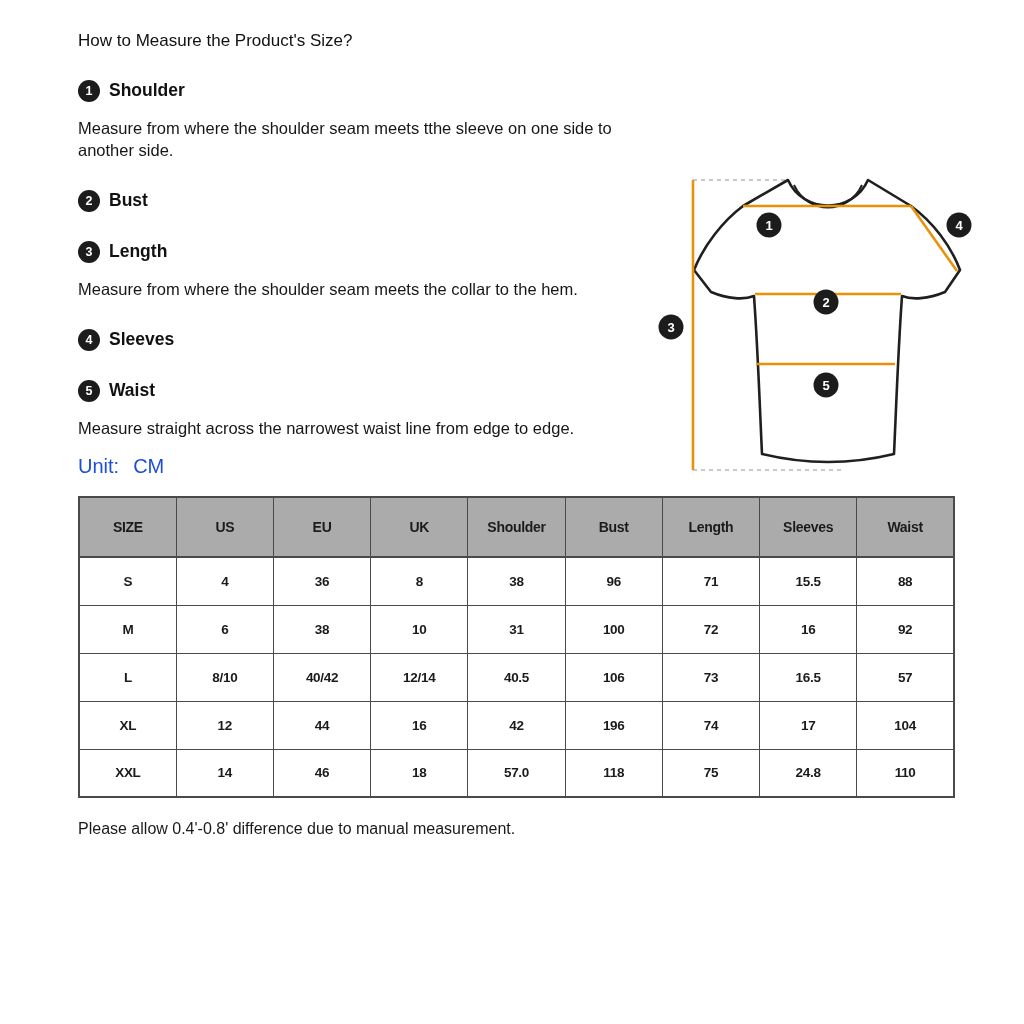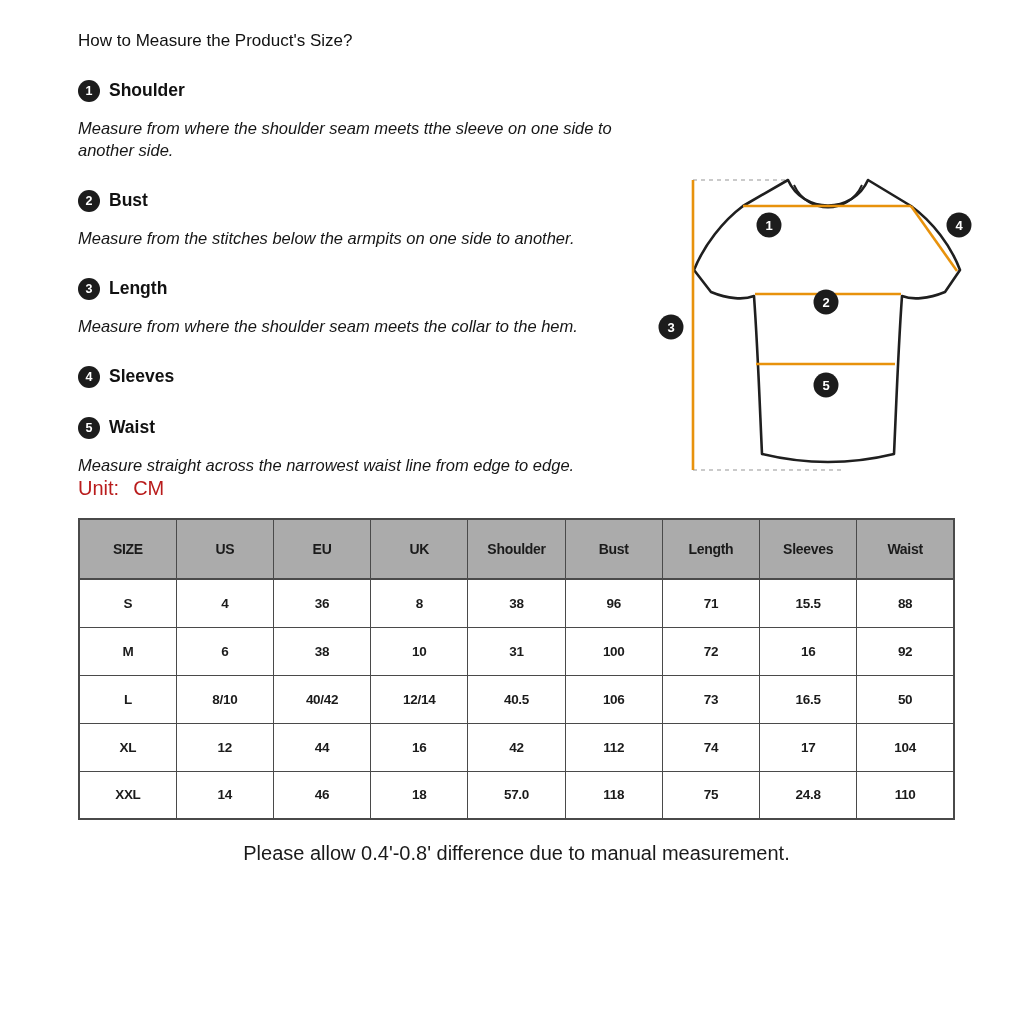--- a/index.html
+++ b/index.html
@@ -13,38 +13,38 @@
   .page-title { margin-top:31px; font-size:17px; line-height:20px; font-weight:400; color:#111; }
 
   .section { }
   .section-heading { display:flex; align-items:center; gap:9px; margin-top:28px; height:23px; }
   .badge {
     width:22px; height:22px; border-radius:50%; background:#1c1c1c; color:#fff;
     display:inline-flex; align-items:center; justify-content:center;
     font-size:12.5px; font-weight:700; flex:0 0 auto;
   }
   .section-label { font-size:17.5px; font-weight:600; color:#111; }
-  .section-desc { margin-top:15px; width:535px; font-size:16.5px; line-height:22px; color:#161616;font-style:italic; }
-
-  .unit-line { font-size:20px; line-height:24px; color:#b91c1c; }
+  .section-desc { margin-top:15px; width:535px; font-size:16.5px; line-height:22px; color:#161616; }
+
+  .unit-line { margin-top:15px; font-size:20px; line-height:24px; color:#1d4ed8; }
   .unit-line .unit-value { margin-left:14px; }
 
   table.size-table {
     margin-top:18px; width:877px; table-layout:fixed;
     border-collapse:collapse; border:2px solid #4a4a4a;
     text-align:center;
   }
   .size-table th, .size-table td {
     border:1px solid #4a4a4a;
     font-weight:700; letter-spacing:-0.3px; color:#1b1b1b;
   }
   .size-table th { height:60px; background:#ababab; font-size:14px; border-bottom:2px solid #4a4a4a; }
   .size-table td { height:48px; font-size:13.5px; background:#ffffff; }
 
-  .footer-note { margin-top:22px; width:877px; text-align:center; font-size:20px; color:#1a1a1a; }
+  .footer-note { margin-top:22px; width:877px; text-align:left; font-size:16px; color:#1a1a1a; }
 
   .diagram { position:absolute; left:648px; top:152px; width:344px; height:332px; }
   .shirt-outline { fill:#ffffff; stroke:#1f1f1f; stroke-width:2.6; stroke-linejoin:round; }
   .collar-seam  { fill:none; stroke:#1f1f1f; stroke-width:2; }
   .measure      { stroke:#e8920c; stroke-width:2.6; fill:none; }
   .dashed       { stroke:#b9b9b9; stroke-width:1.6; stroke-dasharray:4 4; fill:none; }
   .marker-dot   { fill:#1c1c1c; }
   .marker-num   { fill:#ffffff; font-family:"Liberation Sans", sans-serif; font-size:13px; font-weight:700; text-anchor:middle; }
 </style>
 </head>
@@ -62,21 +62,20 @@
         <span class="section-label">Shoulder</span>
       </div>
       <div class="section-desc">Measure from where the shoulder seam meets tthe sleeve on one side to another side.</div>
     </div>
 
     <div class="section">
       <div class="section-heading">
         <span class="badge">2</span>
         <span class="section-label">Bust</span>
       </div>
-      <div class="section-desc">Measure from the stitches below the armpits on one side to another.</div>
     </div>
 
     <div class="section">
       <div class="section-heading">
         <span class="badge">3</span>
         <span class="section-label">Length</span>
       </div>
       <div class="section-desc">Measure from where the shoulder seam meets the collar to the hem.</div>
     </div>
 
@@ -138,29 +137,29 @@
         </tr>
         <tr>
           <td>L</td>
           <td>8/10</td>
           <td>40/42</td>
           <td>12/14</td>
           <td>40.5</td>
           <td>106</td>
           <td>73</td>
           <td>16.5</td>
-          <td>50</td>
+          <td>57</td>
         </tr>
         <tr>
           <td>XL</td>
           <td>12</td>
           <td>44</td>
           <td>16</td>
           <td>42</td>
-          <td>112</td>
+          <td>196</td>
           <td>74</td>
           <td>17</td>
           <td>104</td>
         </tr>
         <tr>
           <td>XXL</td>
           <td>14</td>
           <td>46</td>
           <td>18</td>
           <td>57.0</td>

